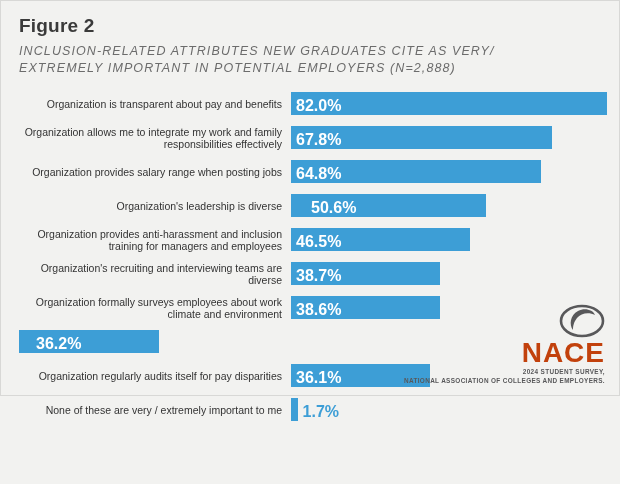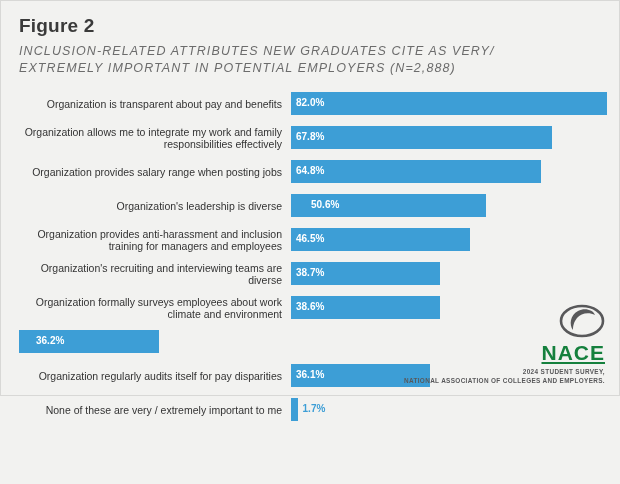--- a/index.html
+++ b/index.html
@@ -70,21 +70,21 @@
     position: absolute;
     left: 0;
     top: 3px;
     height: 23px;
     background: #3d9ed6;
   }
   .bar-value {
     position: absolute;
     top: 8px;
     left: 5px;
-    font-size: 10px;
+    font-size: 16px;
     font-weight: bold;
     color: #ffffff;
   }
   .bar-value.outside {
     color: #3d9ed6;
   }
   .logo-block {
     position: absolute;
     right: 14px;
     bottom: 10px;
@@ -92,26 +92,25 @@
     width: 230px;
   }
   .logo-mark {
     display: inline-block;
     width: 46px;
     height: 34px;
     position: relative;
     margin-bottom: 1px;
   }
   .nace-word {
-    font-size: 21px;
-    font-weight: bold;
-    color: #15803d;
+    font-size: 28px;
+    font-weight: bold;
+    color: #c2410c;
     letter-spacing: 1px;
     line-height: 22px;
-    text-decoration: underline;
   }
   .credit {
     font-size: 6.4px;
     font-weight: bold;
     color: #58585a;
     letter-spacing: 0.35px;
     line-height: 9px;
     margin-top: 3px;
   }
 </style>

